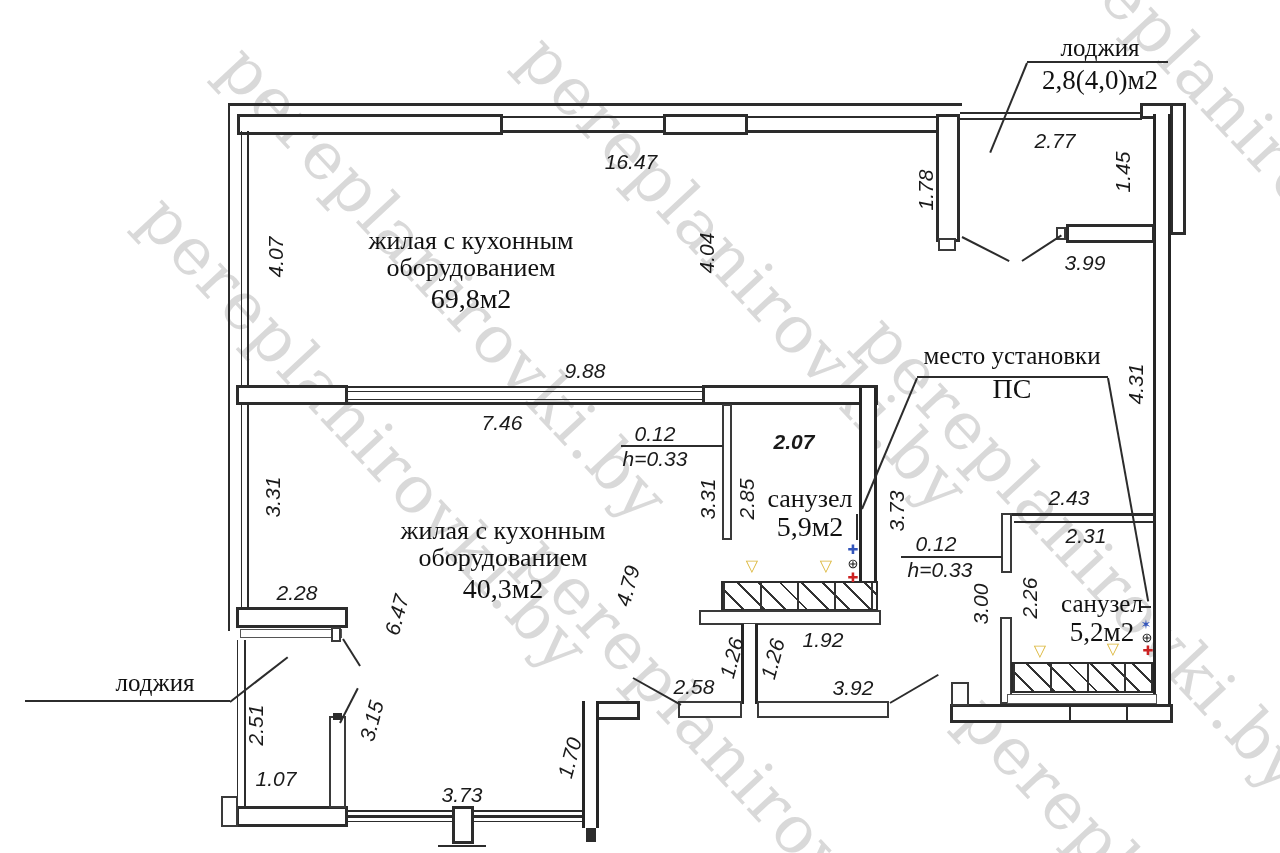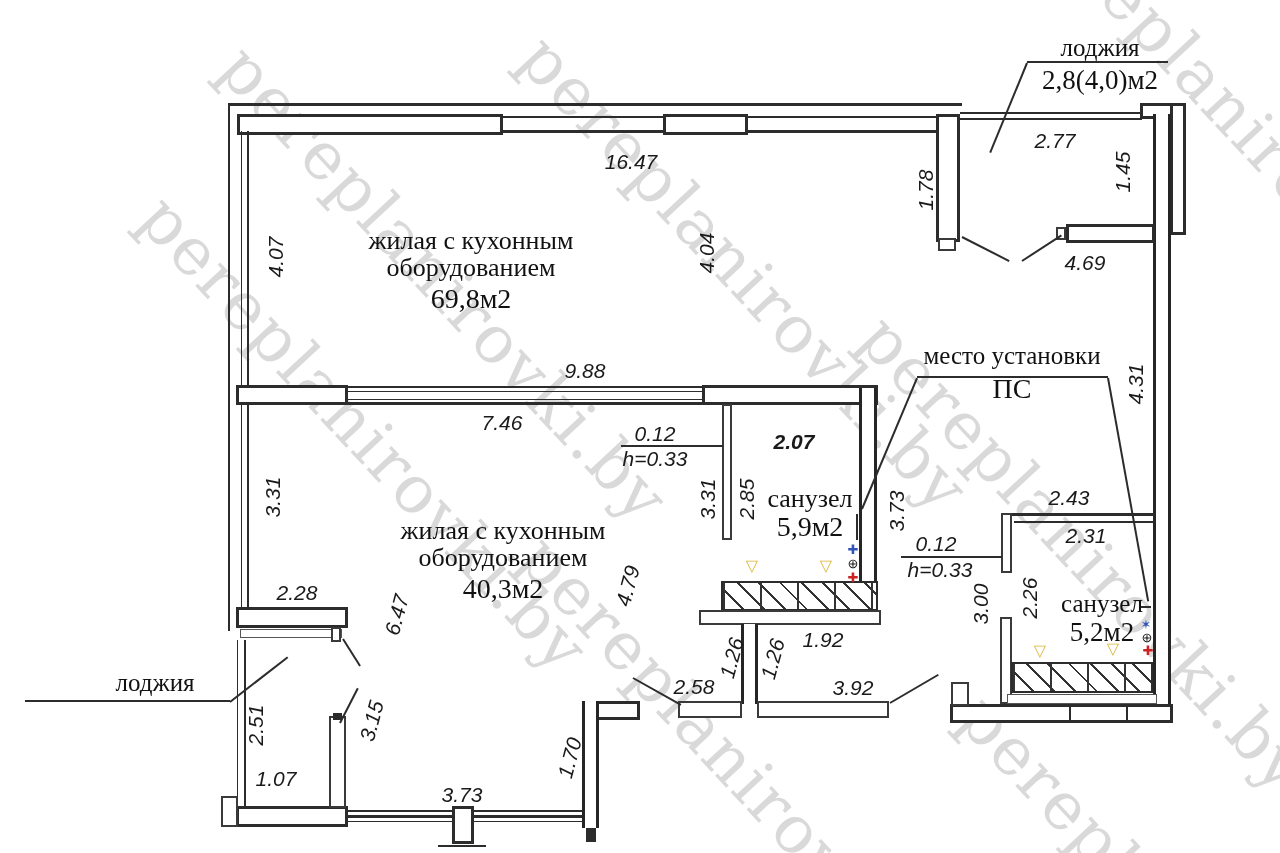--- a/index.html
+++ b/index.html
@@ -166,21 +166,21 @@
   <div class="room" style="left:70px;top:669px;width:170px;">
     <div class="l1" style="font-size:25px;">лоджия</div>
   </div>
 
   <div class="dim" style="left:631px;top:162px;">16.47</div>
   <div class="dim v" style="left:276px;top:257px;">4.07</div>
   <div class="dim v" style="left:707px;top:253px;">4.04</div>
   <div class="dim v" style="left:926px;top:190px;">1.78</div>
   <div class="dim" style="left:1055px;top:141px;">2.77</div>
   <div class="dim v" style="left:1123px;top:172px;">1.45</div>
-  <div class="dim" style="left:1085px;top:263px;">4.69</div>
+  <div class="dim" style="left:1085px;top:263px;">3.99</div>
   <div class="dim" style="left:585px;top:371px;">9.88</div>
   <div class="dim" style="left:502px;top:423px;">7.46</div>
   <div class="dim" style="left:794px;top:442px;font-weight:bold;">2.07</div>
   <div class="dim" style="left:655px;top:434px;">0.12</div>
   <div class="ln z2" style="left:621px;top:445px;width:102px;height:2px;"></div>
   <div class="dim" style="left:655px;top:459px;">h=0.33</div>
   <div class="dim v" style="left:273px;top:497px;">3.31</div>
   <div class="dim v" style="left:708px;top:499px;">3.31</div>
   <div class="dim v" style="left:747px;top:499px;">2.85</div>
   <div class="dim v" style="left:897px;top:511px;">3.73</div>

